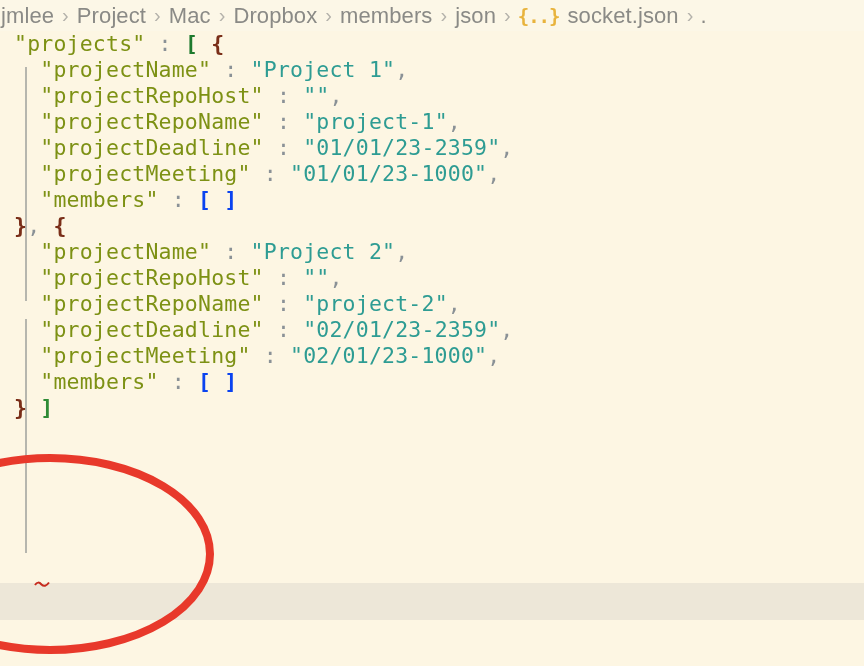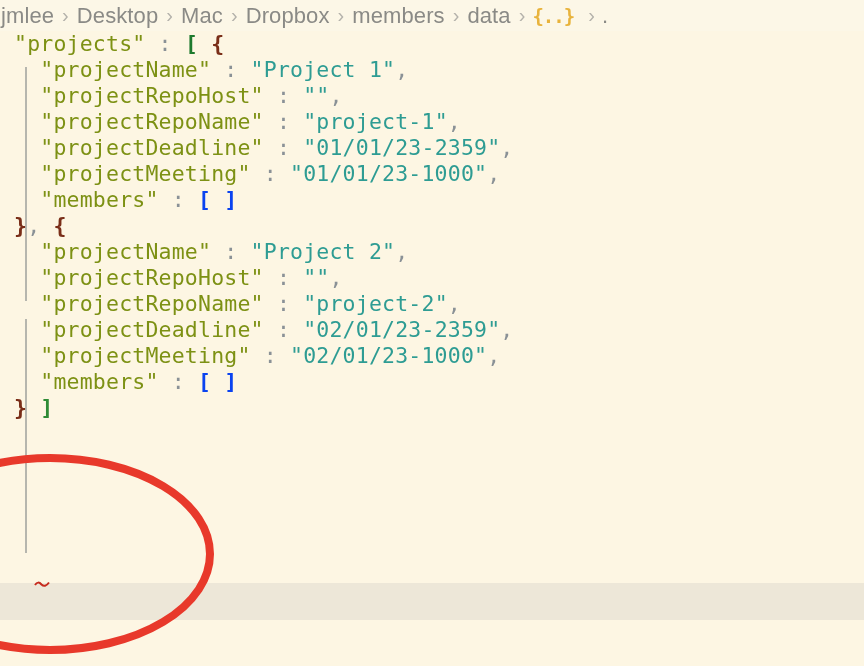--- a/index.html
+++ b/index.html
@@ -123,31 +123,32 @@
     pointer-events: none;
     z-index: 20;
   }
 </style>
 </head>
 <body>
 
 <div id="breadcrumb">
     <span class="crumb">jmlee</span>
     <span class="sep">›</span>
-    <span class="crumb">Desktop</span>
+    <span class="crumb">Project</span>
     <span class="sep">›</span>
     <span class="crumb">Mac</span>
     <span class="sep">›</span>
     <span class="crumb">Dropbox</span>
     <span class="sep">›</span>
     <span class="crumb">members</span>
     <span class="sep">›</span>
-    <span class="crumb">data</span>
+    <span class="crumb">json</span>
     <span class="sep">›</span>
     <span class="json-icon">{..}</span>
+    <span class="crumb">socket.json</span>
     <span class="sep">›</span>
     <span class="truncated">.</span>
   </div>
 
 <div id="editor">
 
   <div class="hl-band"></div>
   <div class="indent-guide guide-a"></div>
   <div class="indent-guide guide-b"></div>
   <div class="code" id="code-lines">

